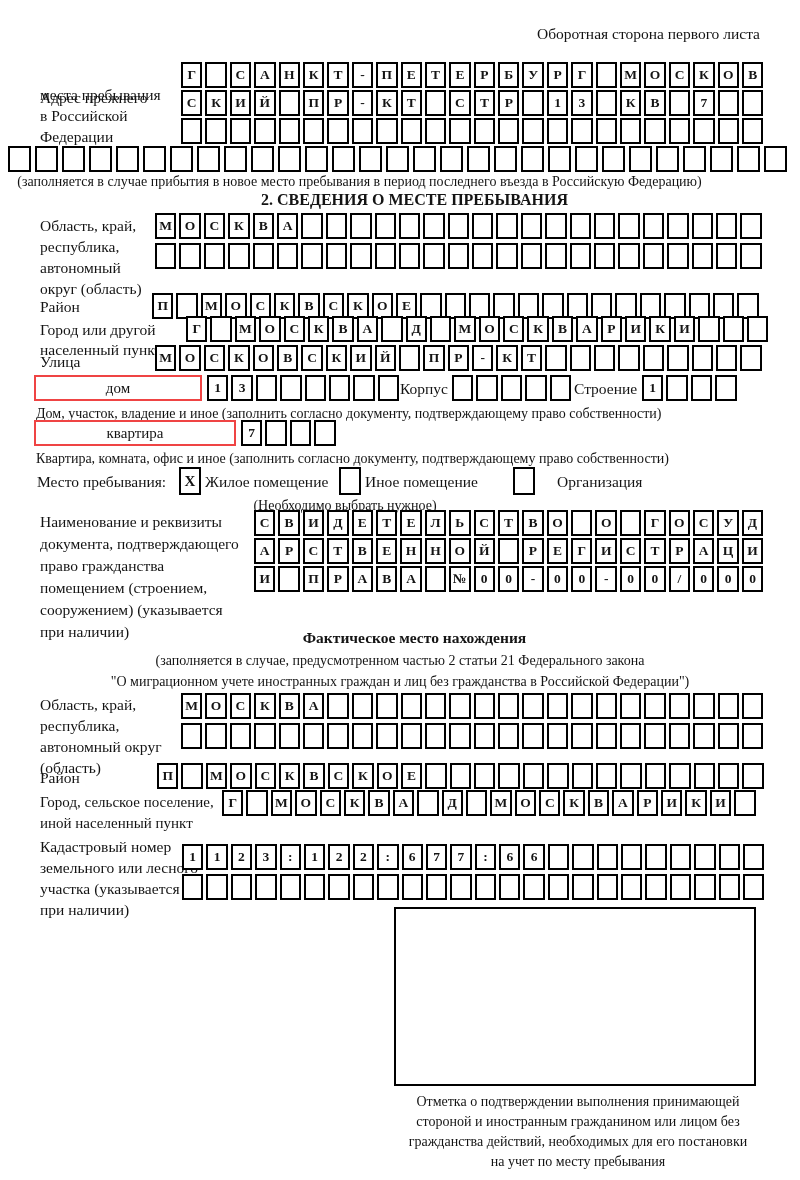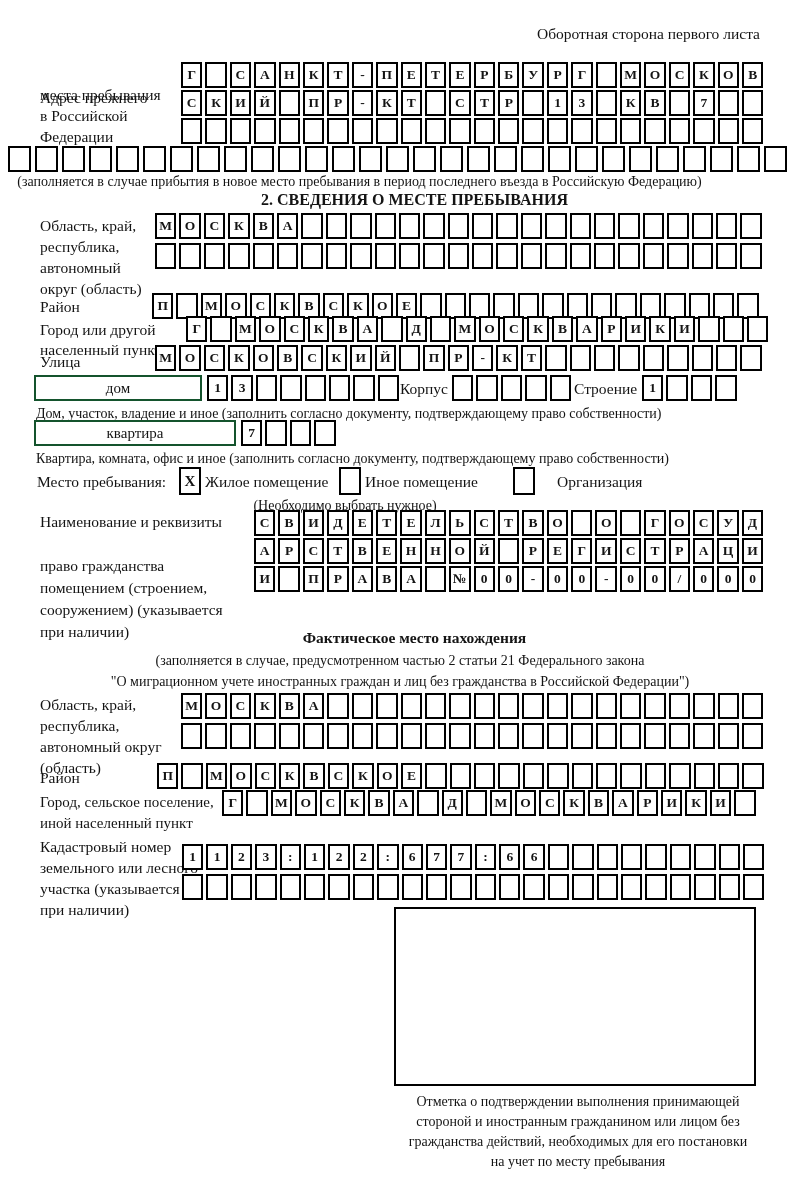--- a/index.html
+++ b/index.html
@@ -17,21 +17,21 @@
   .right { text-align:right; }
   .cells { position:absolute; display:flex; gap:3px; }
   .cells .cell {
     width:21.4px; height:26px; border:2px solid #000; flex:0 0 auto;
     display:flex; align-items:center; justify-content:center;
     font-size:13.5px; font-weight:600; background:#fff;
   }
   .cells.wide { gap:4px; }
   .cells.wide .cell { width:23px; }
   .lblbox {
-    position:absolute; height:26px; border:2px solid #14532d; background:#fff;
+    position:absolute; height:26px; border:2px solid #ef4444; background:#fff;
     display:flex; align-items:center; justify-content:center; font-size:15px;
   }
   .chk {
     position:absolute; width:22px; height:28px; border:2px solid #000; background:#fff;
     display:flex; align-items:center; justify-content:center;
     font-size:15px; font-weight:600;
   }
   .stamp-box { position:absolute; border:2px solid #000; background:#fff; }
 </style>
 </head>
@@ -348,20 +348,21 @@
   <div class="abs t" style="left:37px; top:472px;">Место пребывания:</div>
   <div class="chk" style="left:179px; top:467px;">X</div>
   <div class="abs t" style="left:205px; top:472px;">Жилое помещение</div>
   <div class="chk" style="left:339px; top:467px;"></div>
   <div class="abs t" style="left:365px; top:472px;">Иное помещение</div>
   <div class="chk" style="left:513px; top:467px;"></div>
   <div class="abs t" style="left:557px; top:472px;">Организация</div>
   <div class="abs t14 center" style="left:95px; top:496px; width:500px;">(Необходимо выбрать нужное)</div>
 
   <div class="abs t" style="left:40px; top:512px;">Наименование и реквизиты</div>
+  <div class="abs t" style="left:40px; top:534px;">документа, подтверждающего</div>
   <div class="abs t" style="left:40px; top:556px;">право гражданства</div>
   <div class="abs t" style="left:40px; top:578px;">помещением (строением,</div>
   <div class="abs t" style="left:40px; top:600px;">сооружением) (указывается</div>
   <div class="abs t" style="left:40px; top:622px;">при наличии)</div>
   <div class="cells" style="left:254px; top:510px;">
       <span class="cell">С</span>
       <span class="cell">В</span>
       <span class="cell">И</span>
       <span class="cell">Д</span>
       <span class="cell">Е</span>

